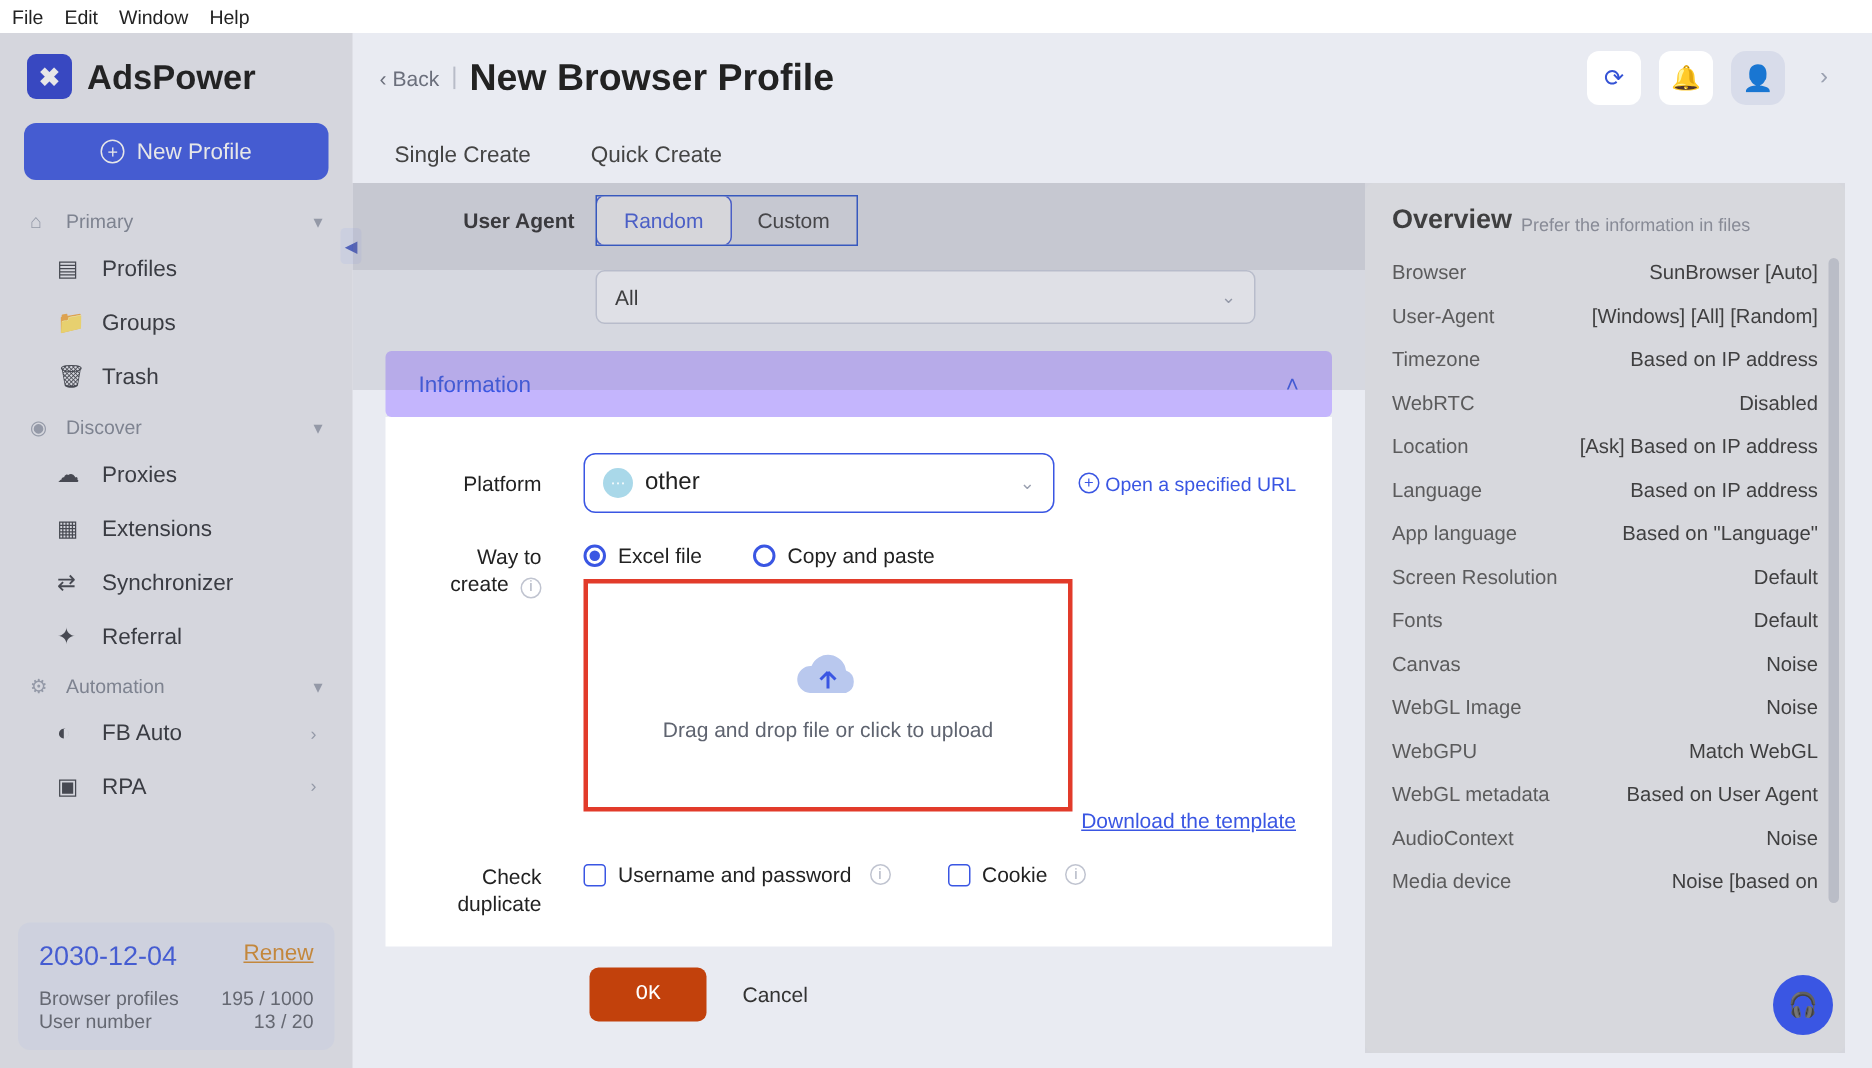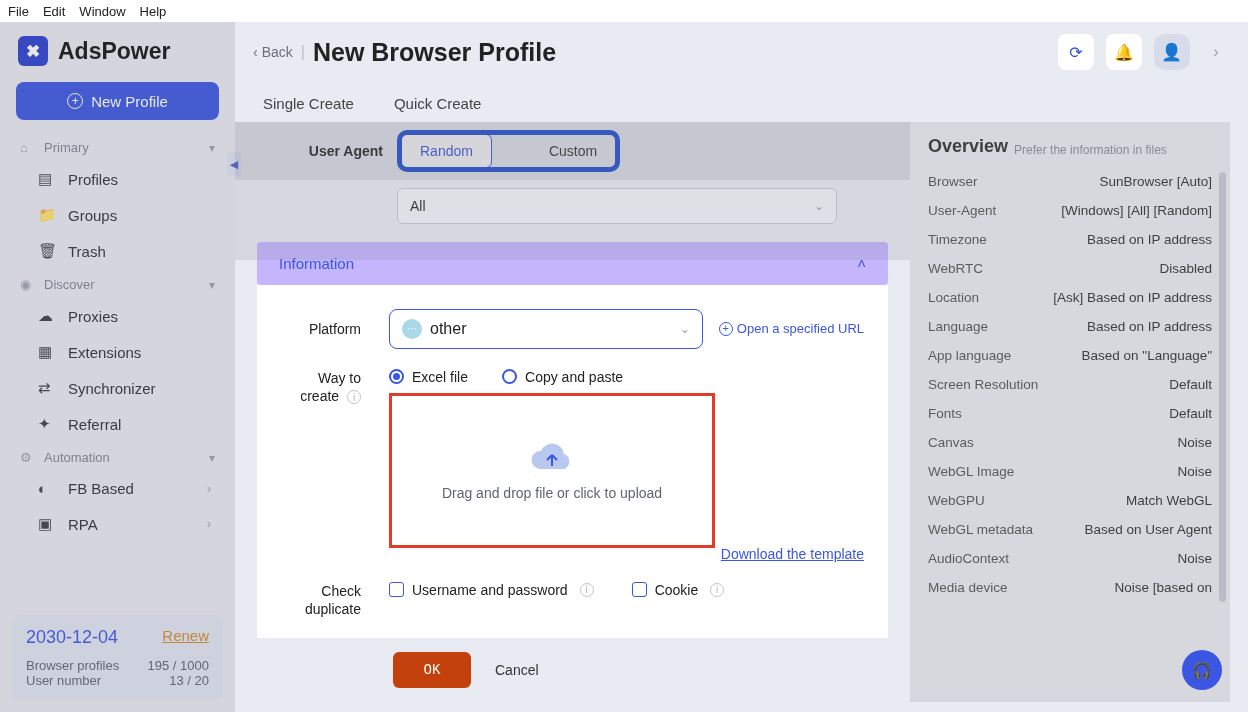--- a/index.html
+++ b/index.html
@@ -35,21 +35,21 @@
   .avatar { width:36px; height:36px; background:#d8dcea; border-radius:10px; display:flex; align-items:center; justify-content:center; font-size:17px; }
   .caret-right { width:28px; height:36px; display:flex; align-items:center; justify-content:center; color:#9aa0b0; }
   .tabs { display:flex; gap:32px; padding:0 24px; height:40px; align-items:flex-end; font-size:15px; color:#444; }
   .tab { padding:8px 4px 10px; position:relative; }
   .tab.active { color:#3a56e3; background:#fff; padding:8px 12px 10px; border-radius:4px 4px 0 0; }
   .tab.active::after { content:""; position:absolute; left:10%; right:10%; bottom:3px; height:3px; background:#3a56e3; border-radius:2px; }
   .content { flex:1; overflow:hidden; display:flex; padding:0 18px 10px; gap:18px; position:relative; }
   .left-col { flex:1; display:flex; flex-direction:column; }
   .field-row { display:flex; align-items:center; gap:14px; padding:8px 22px; }
   .field-label { width:100px; text-align:right; font-size:14px; font-weight:600; color:#222; }
-  .seg { display:inline-flex; border:5px solid #1d4ed8; border-radius:10px; overflow:hidden;gap:40px; }
+  .seg { display:inline-flex; border:1px solid #1d4ed8; border-radius:0; overflow:hidden; }
   .seg .seg-btn { padding:8px 18px; font-size:14px; color:#333; }
   .seg .seg-btn.active { border:1.5px solid #3a56e3; color:#3a56e3; border-radius:6px; margin:-1px; background:#fff; }
   .dropdown { border:1px solid #c5cad9; border-radius:6px; height:36px; display:flex; align-items:center; justify-content:space-between; padding:0 12px; font-size:14px; color:#333; background:#f4f5f9; }
   .info-accordion { margin:10px 4px 0; background:#c4b5fd; border-radius:4px; height:44px; display:flex; align-items:center; justify-content:space-between; padding:0 22px; color:#3a56e3; font-size:15px; font-weight:500; }
   .info-panel { background:#fff; margin:0 4px; padding:24px 24px 20px; display:flex; flex-direction:column; gap:18px; }
   .platform-select { border:1.5px solid #3a56e3; border-radius:8px; height:40px; display:flex; align-items:center; justify-content:space-between; padding:0 12px; font-size:16px; color:#222; flex:1; max-width:340px; }
   .platform-ico { width:20px; height:20px; border-radius:50%; background:#a9d8e9; margin-right:8px; display:inline-flex; align-items:center; justify-content:center; color:#fff; font-size:10px; }
   .open-url { color:#3a56e3; font-size:13px; display:flex; align-items:center; gap:4px; }
   .plus-circ { width:14px; height:14px; border:1.5px solid #3a56e3; border-radius:50%; display:inline-flex; align-items:center; justify-content:center; font-size:11px; line-height:1; }
   .radio-row { display:flex; gap:34px; margin-left:0; }
@@ -168,21 +168,21 @@
       <div class="nav-section">
         <span style="display:flex;gap:8px;align-items:center;">
             <span class="ico">⚙</span>
             <span>Automation</span>
           </span>
         <span class="chev">▾</span>
       </div>
       <div class="nav-item">
           <span class="lead">
             <span class="ico">◐</span>
-            <span>FB Based</span>
+            <span>FB Auto</span>
           </span>
           <span class="chev">›</span>
         </div>
       <div class="nav-item">
           <span class="lead">
             <span class="ico">▣</span>
             <span>RPA</span>
           </span>
           <span class="chev">›</span>
         </div>

